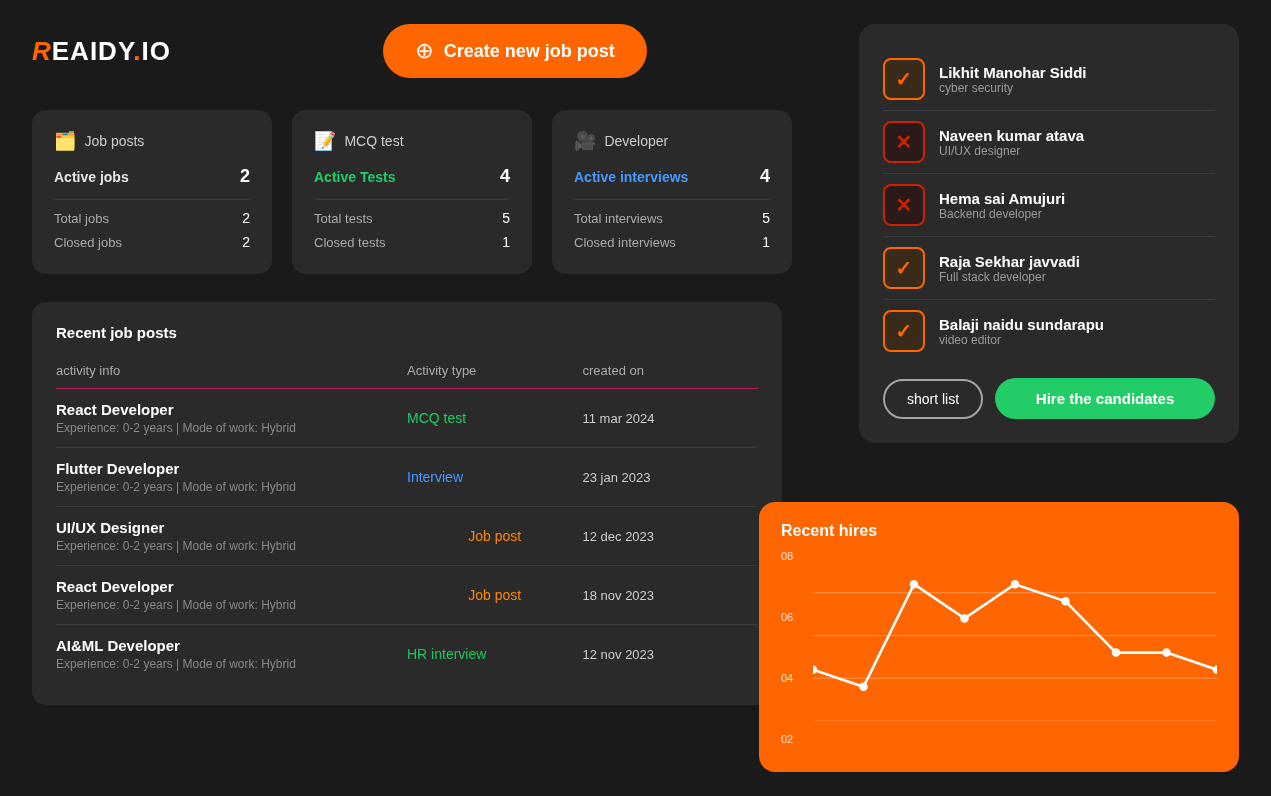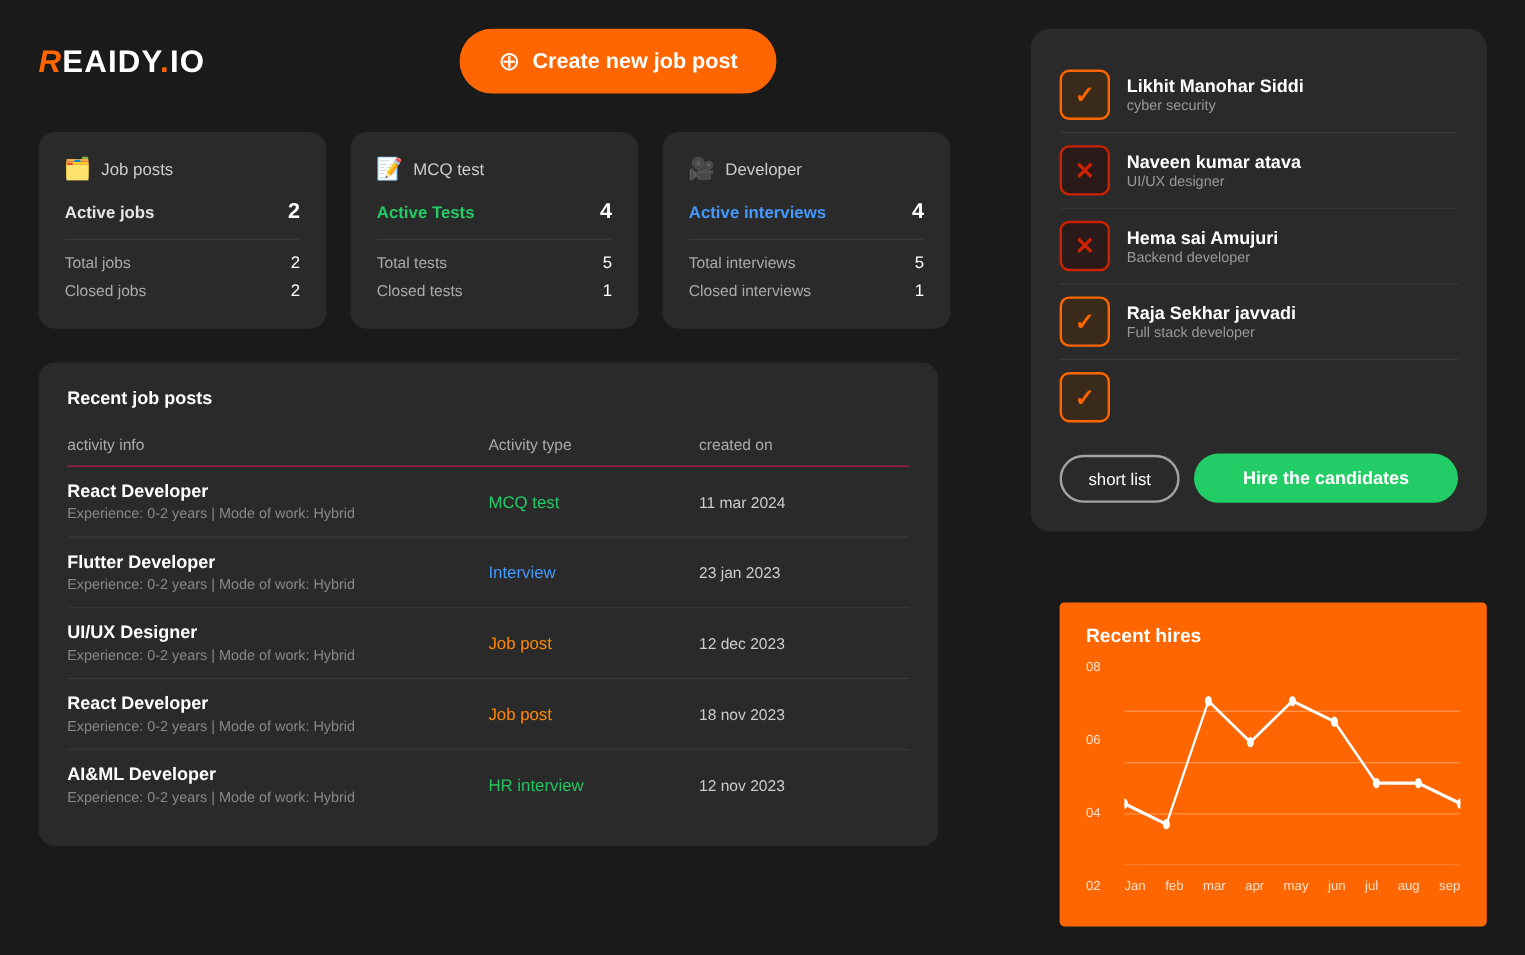--- a/index.html
+++ b/index.html
@@ -202,34 +202,34 @@
       align-items: center;
     }
     .table-row:last-child { border-bottom: none; }
 
     .job-title { font-size: 15px; font-weight: 600; color: #fff; }
     .job-meta { font-size: 12px; color: #888; margin-top: 3px; }
 
     .activity-tag { font-size: 14px; font-weight: 500; }
     .tag-mcq { color: #22cc66; }
     .tag-interview { color: #4499ff; }
-    .tag-job-post { color: #ff8800; }
+    .tag-job-post { color: #ff8800; text-align: center; }
     .tag-hr { color: #22c55e; }
 
     .created-date { font-size: 13px; color: #ccc; }
 
     
     .chart-card {
       position: absolute;
       bottom: 24px;
       right: 32px;
-      width: 356px;
+      width: 480px;
       height: 270px;
       background: #ff6600;
-      border-radius: 4px;
+      border-radius: 16px;
       padding: 20px 22px 14px;
     }
     .chart-title { font-size: 16px; font-weight: 700; color: #fff; margin-bottom: 10px; }
 
     .chart-area {
       position: relative;
       width: 100%;
       height: 195px;
     }
 
@@ -421,20 +421,24 @@
   </div>
       <div class="candidate-row">
     <div class="candidate-icon icon-check">✓</div>
     <div class="candidate-info">
       <div class="candidate-name">Raja Sekhar javvadi</div>
       <div class="candidate-role">Full stack developer</div>
     </div>
   </div>
       <div class="candidate-row">
     <div class="candidate-icon icon-check">✓</div>
+    <div class="candidate-info">
+      <div class="candidate-name">Balaji naidu sundarapu</div>
+      <div class="candidate-role">video editor</div>
+    </div>
   </div>
     </div>
   <div class="panel-actions">
     <button class="shortlist-btn">short list</button>
     <button class="hire-btn">Hire the candidates</button>
   </div>
 </div>
 
 <div class="chart-card">
   <div class="chart-title">Recent hires</div>
@@ -455,25 +459,14 @@
         <circle cx="0" cy="112" r="4" fill="#fff"></circle>
         <circle cx="47.5" cy="128" r="4" fill="#fff"></circle>
         <circle cx="95" cy="32" r="4" fill="#fff"></circle>
         <circle cx="142.5" cy="64" r="4" fill="#fff"></circle>
         <circle cx="190" cy="32" r="4" fill="#fff"></circle>
         <circle cx="237.5" cy="48" r="4" fill="#fff"></circle>
         <circle cx="285" cy="96" r="4" fill="#fff"></circle>
         <circle cx="332.5" cy="96" r="4" fill="#fff"></circle>
         <circle cx="380" cy="112" r="4" fill="#fff"></circle>
       </svg>
-    <div class="x-labels" id="x-labels">
-        <span class="x-label">Jan</span>
-        <span class="x-label">feb</span>
-        <span class="x-label">mar</span>
-        <span class="x-label">apr</span>
-        <span class="x-label">may</span>
-        <span class="x-label">jun</span>
-        <span class="x-label">jul</span>
-        <span class="x-label">aug</span>
-        <span class="x-label">sep</span>
-      </div>
   </div>
 </div>
 
 </body></html>

